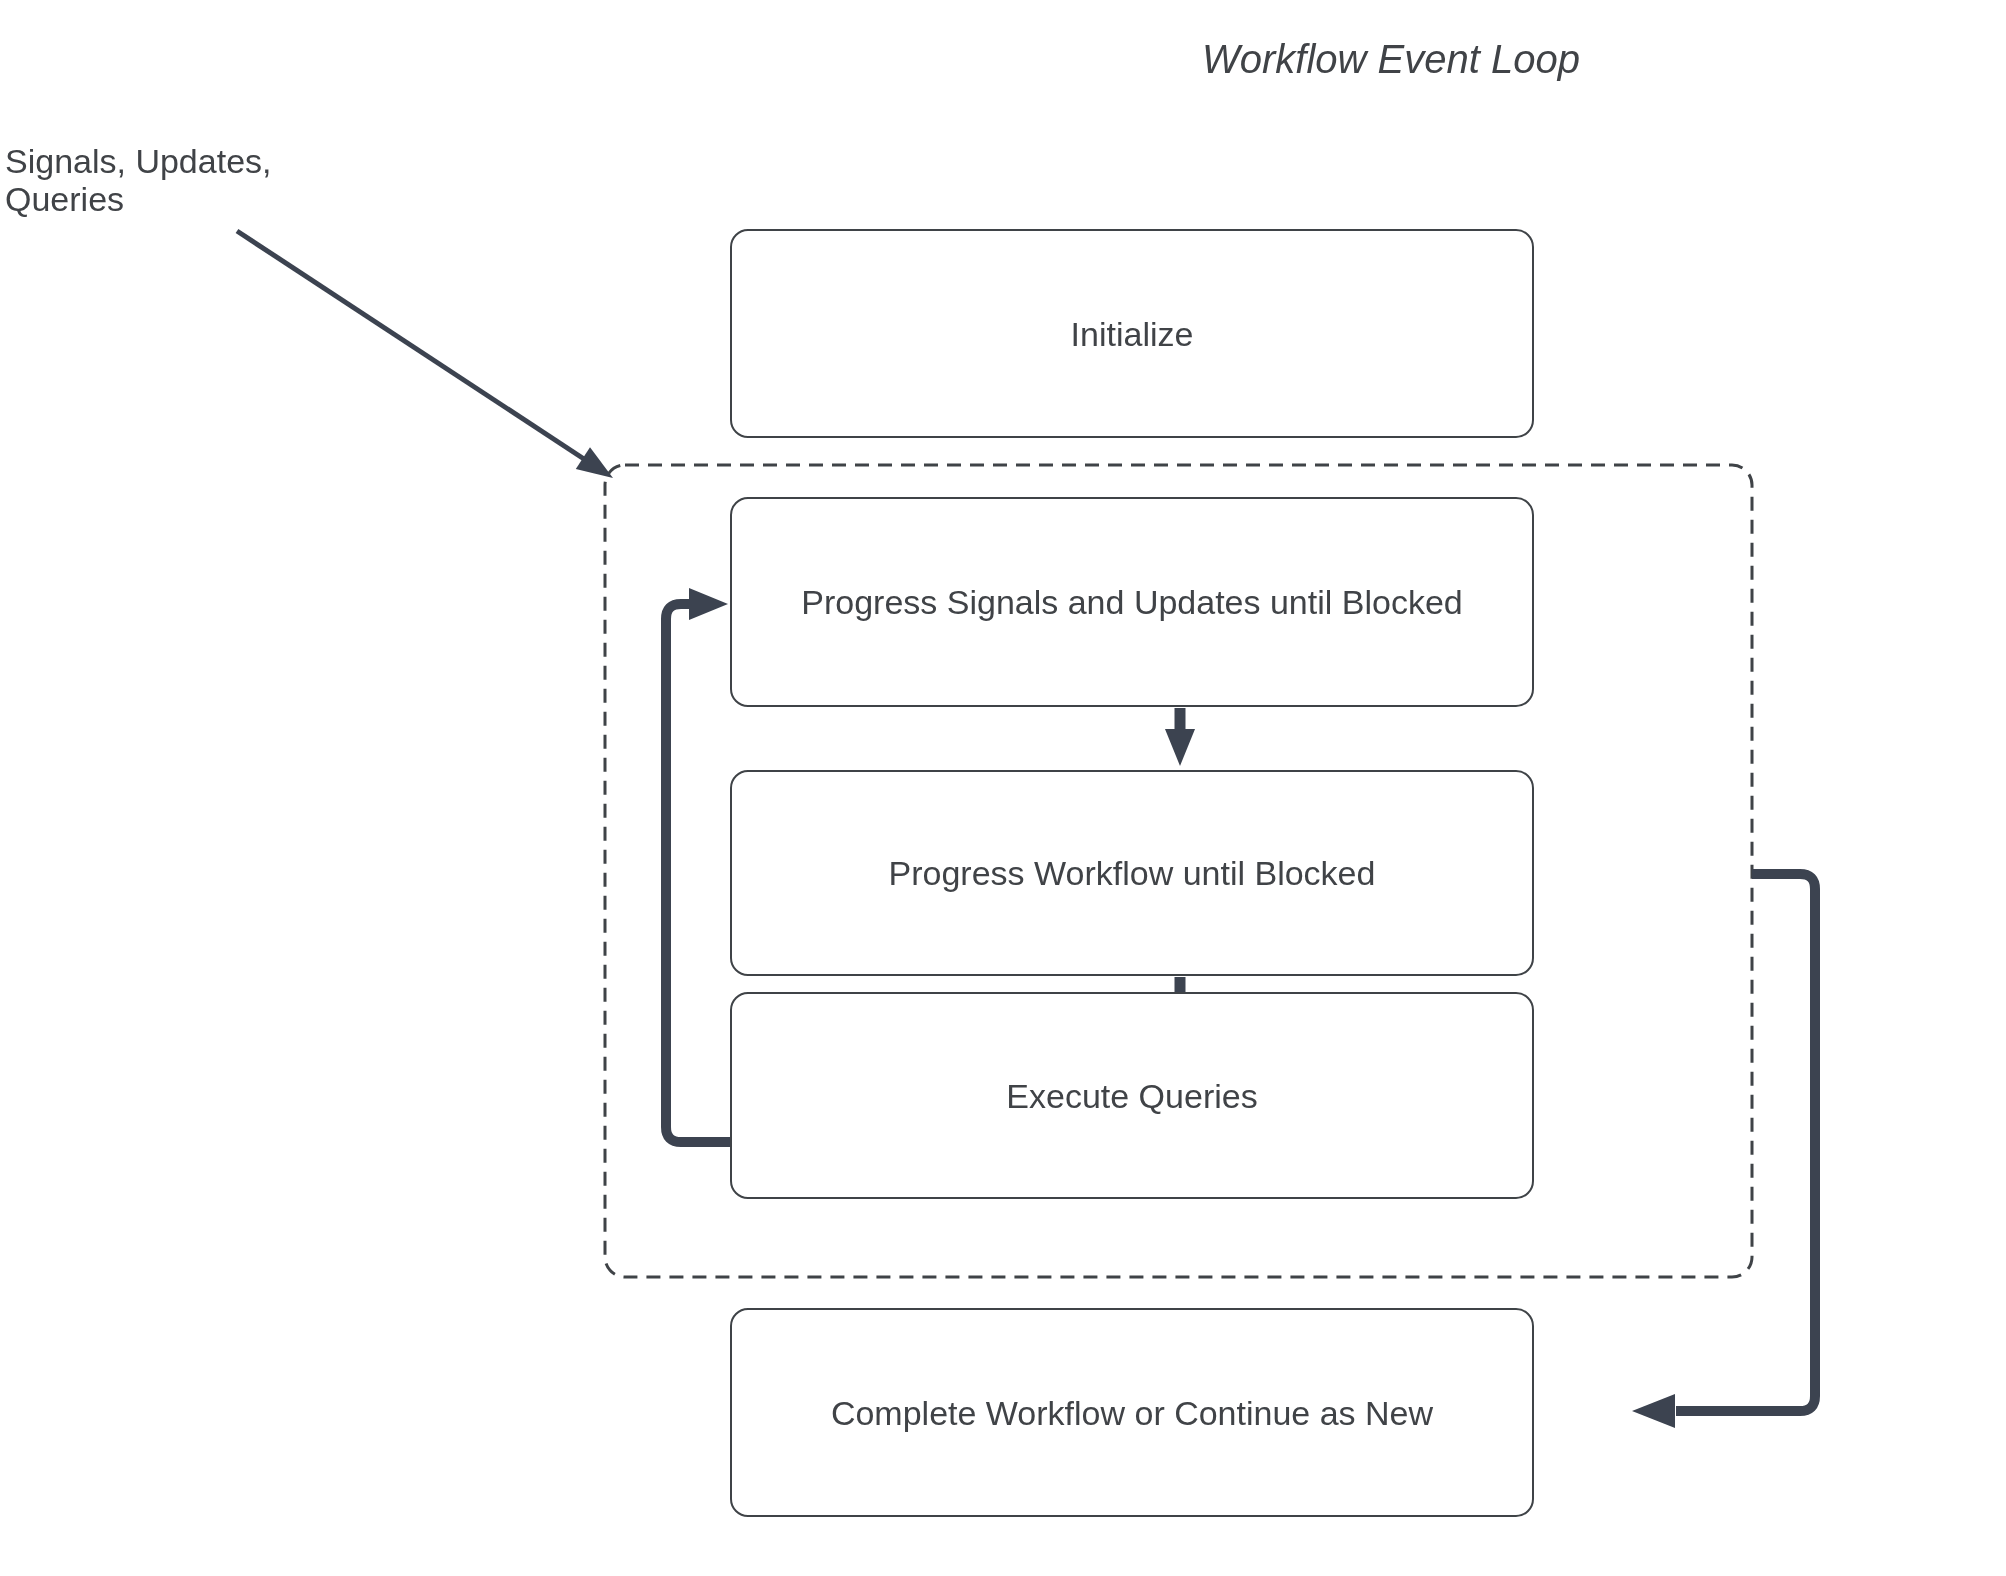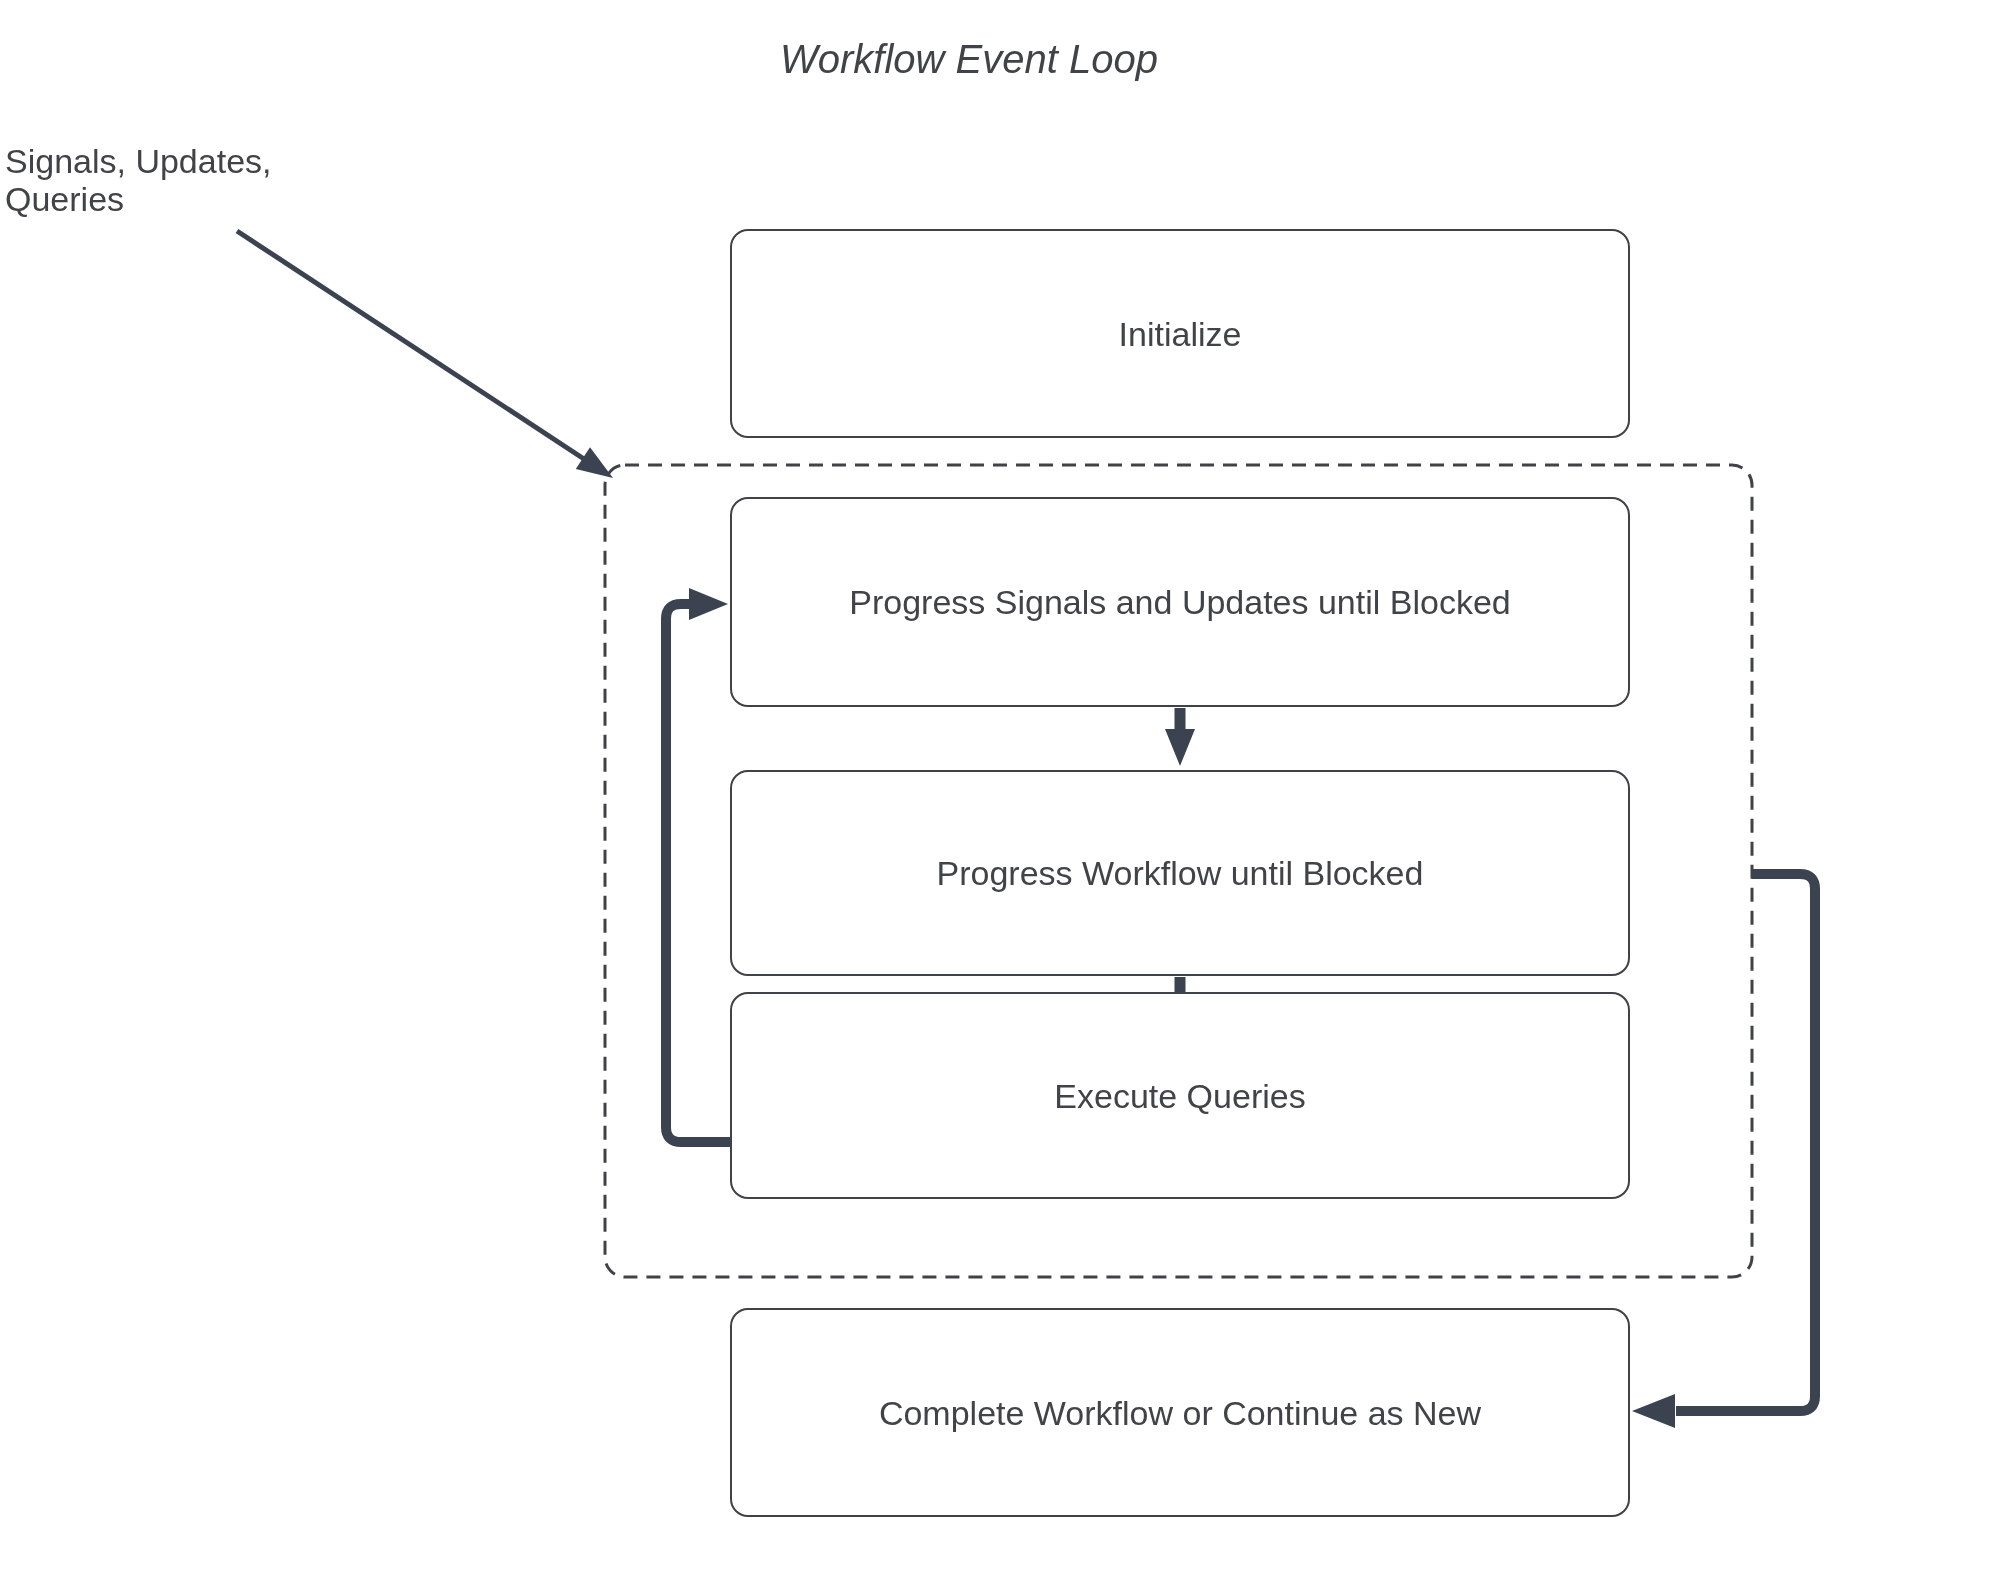--- a/index.html
+++ b/index.html
@@ -5,34 +5,34 @@
   html,body{margin:0;padding:0;}
   body{
     width:2006px;height:1576px;
     background:var(--background,#fff);
     font-family:"Liberation Sans", sans-serif;
     color:var(--text,#404347);
   }
   .canvas{position:relative;width:2006px;height:1576px;overflow:hidden;background:var(--background,#fff);}
   .diagram-title{
     position:absolute;left:780px;top:36px;width:800px;
-    text-align:left;font-size:40px;font-style:italic;line-height:46px;
+    text-align:right;font-size:40px;font-style:italic;line-height:46px;
     color:var(--text,#404347);
   }
   .annotation{
     position:absolute;left:5px;top:142px;width:320px;
     text-align:left;font-size:34px;line-height:38px;
     white-space:pre-line;color:var(--text,#404347);
   }
   .connectors{position:absolute;left:0;top:0;width:2006px;height:1576px;}
   .connector-line{stroke:var(--connector,#3c4350);fill:none;}
   .connector-head{fill:var(--connector,#3c4350);stroke:none;}
   .boundary{stroke:var(--node-border,#3f4347);fill:none;}
   .node{
-    position:absolute;left:730px;width:900px;box-sizing:border-box;
+    position:absolute;left:730px;width:804px;box-sizing:border-box;
     background:var(--node-fill,#fff);
     border:2px solid var(--node-border,#3f4347);
     border-radius:18px;
     display:flex;align-items:center;justify-content:center;
     text-align:center;font-size:34px;line-height:40px;
     color:var(--text,#404347);
     padding:0 40px;
   }
   .node-initialize{top:229px;height:209px;}
   .node-progress-signals-updates{top:497px;height:210px;}

